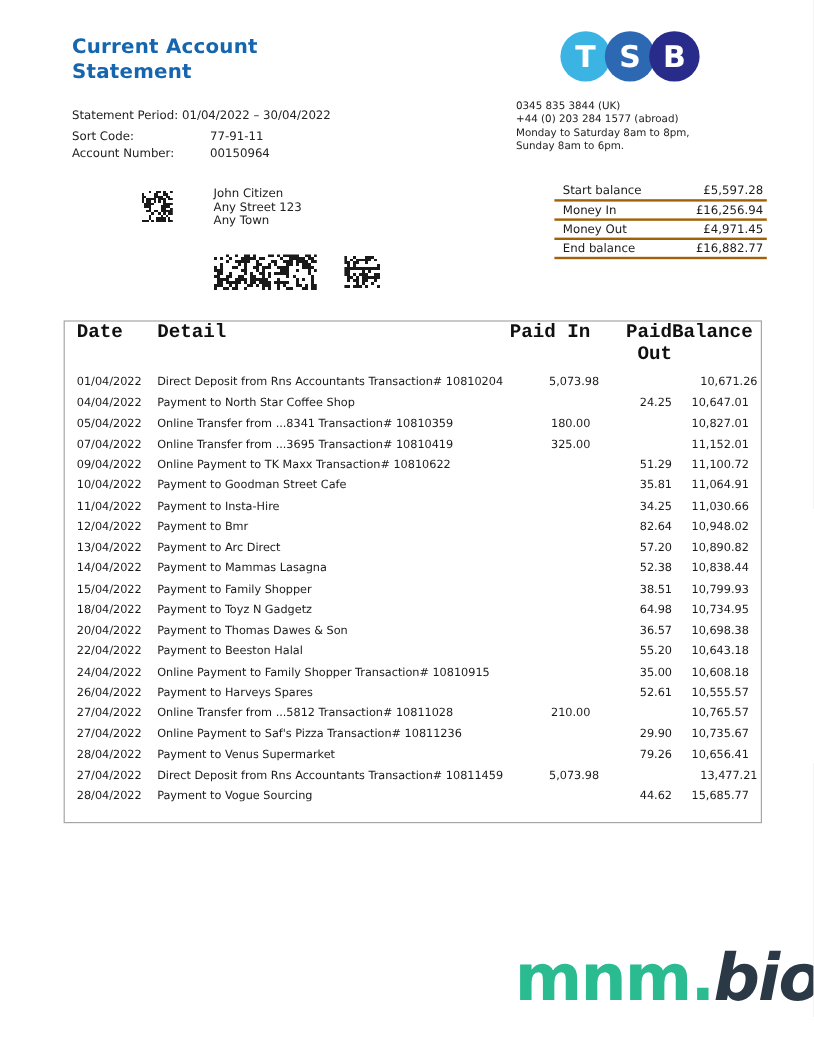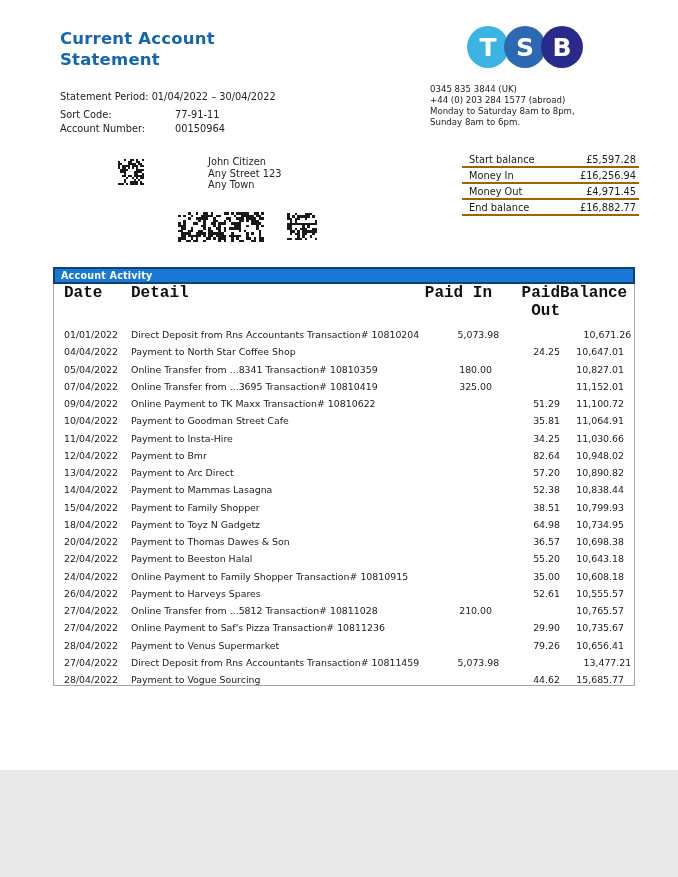--- a/index.html
+++ b/index.html
@@ -1,32 +1,32 @@
 <!DOCTYPE html>
 <html><head>
 <meta charset="utf-8">
 <style>
   * { margin:0; padding:0; box-sizing:border-box; }
   html,body { background:#e9e9e9; }
   .page {
-    position:relative; width:678px; height:770px; margin:0 auto;
+    position:relative; width:678px; height:877px; margin:0 auto;
     background:#ffffff; overflow:hidden;
     font-family:"DejaVu Sans", "Liberation Sans", sans-serif;
     color:#1f1f1f;
   }
   .abs { position:absolute; }
 
   
   .title { left:60px; top:28px; font-size:16.5px; font-weight:bold; color:#1565af; line-height:1.28; letter-spacing:.2px; }
   .period { left:60px; top:91px; font-size:9.8px; color:#222; }
   .fields { left:60px; top:109px; display:grid; grid-template-columns:115px auto; row-gap:2.5px; font-size:9.8px; color:#222; }
 
   
   .addr-matrix { left:118px; top:159px; width:26px; height:26px; }
-  .addr { left:178px; top:156px; font-size:9.8px; line-height:11.6px; color:#222;margin-left:30px; }
+  .addr { left:178px; top:156px; font-size:9.8px; line-height:11.6px; color:#222; }
 
   
   .logo { left:467px; top:26px; display:flex; }
   .logo .circle {
     width:42px; height:42px; border-radius:50%; color:#fff; font-weight:bold;
     font-size:25px; display:flex; align-items:center; justify-content:center;
     position:relative; line-height:1;
   }
   .logo .circle + .circle { margin-left:-5px; }
   .logo .c1 { z-index:1; } .logo .c2 { z-index:2; } .logo .c3 { z-index:3; }
@@ -468,34 +468,31 @@
         <rect x="0" y="10" width="1" height="1"></rect>
         <rect x="1" y="10" width="1" height="1"></rect>
         <rect x="3" y="10" width="1" height="1"></rect>
         <rect x="4" y="10" width="1" height="1"></rect>
         <rect x="5" y="10" width="1" height="1"></rect>
         <rect x="7" y="10" width="1" height="1"></rect>
         <rect x="11" y="10" width="1" height="1"></rect>
       </svg></div>
 
   <div class="abs activity">
-    <div class="bar">
-      <span>Account Activity</span>
-    </div>
     <div class="grid thead">
       <span>Date</span>
       <span>Detail</span>
       <span class="num">Paid In</span>
       <span class="num">Paid Out</span>
       <span class="num">Balance</span>
     </div>
     <div class="rows">
 
     <div class="grid tr">
-        <span>01/01/2022</span>
+        <span>01/04/2022</span>
         <span>Direct Deposit from Rns Accountants Transaction# 10810204</span>
         <span class="num">5,073.98</span>
         <span class="num"></span>
         <span class="num">10,671.26</span>
       </div>
         <div class="grid tr">
         <span>04/04/2022</span>
         <span>Payment to North Star Coffee Shop</span>
         <span class="num"></span>
         <span class="num">24.25</span>

